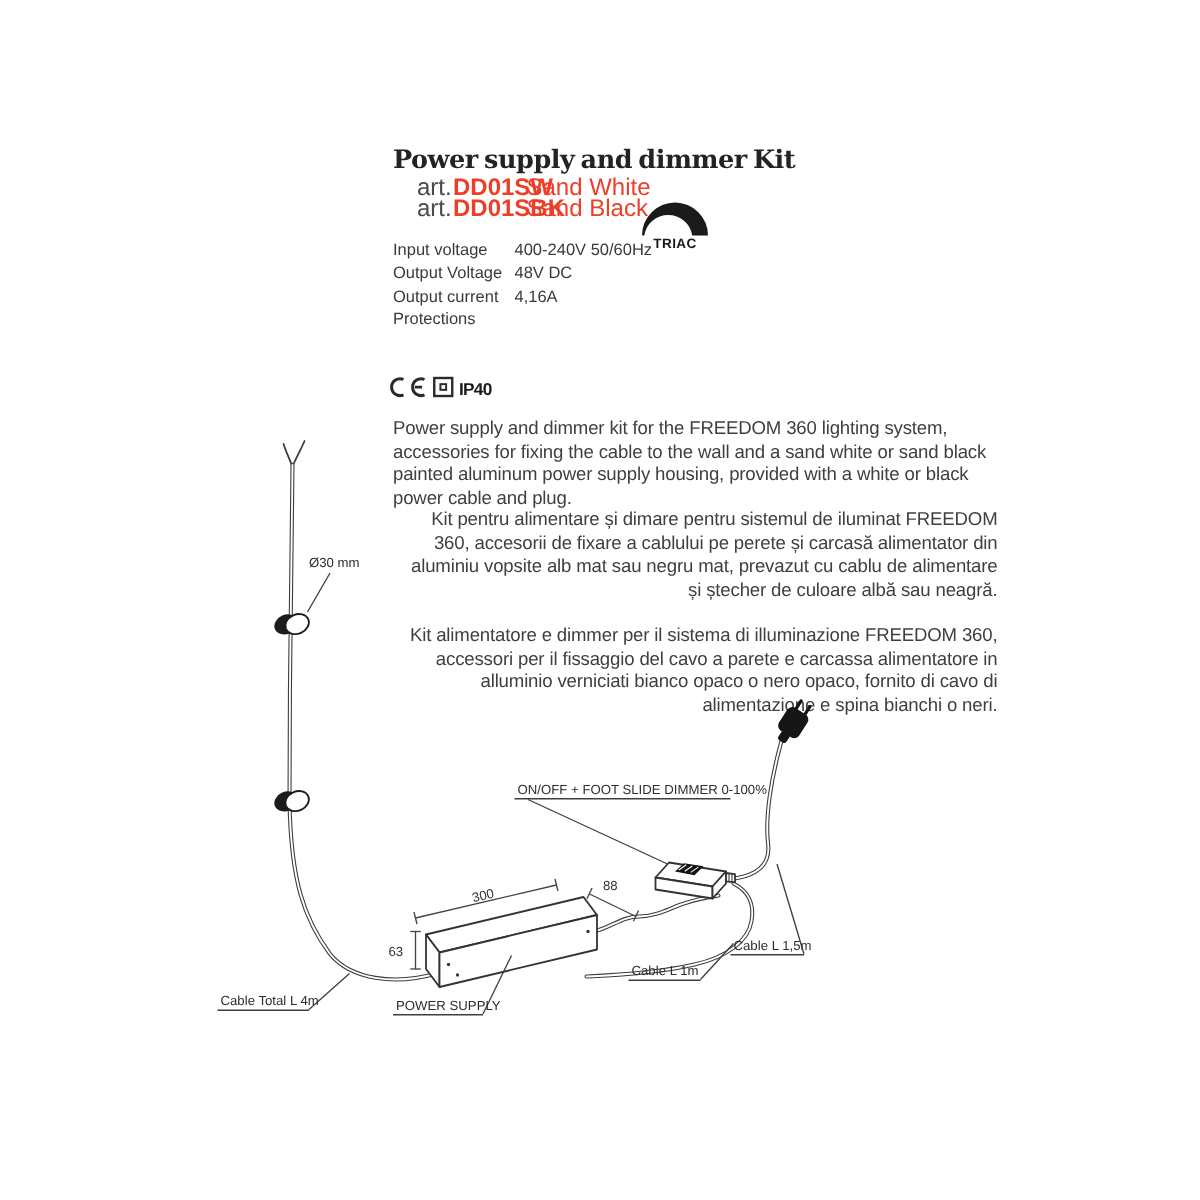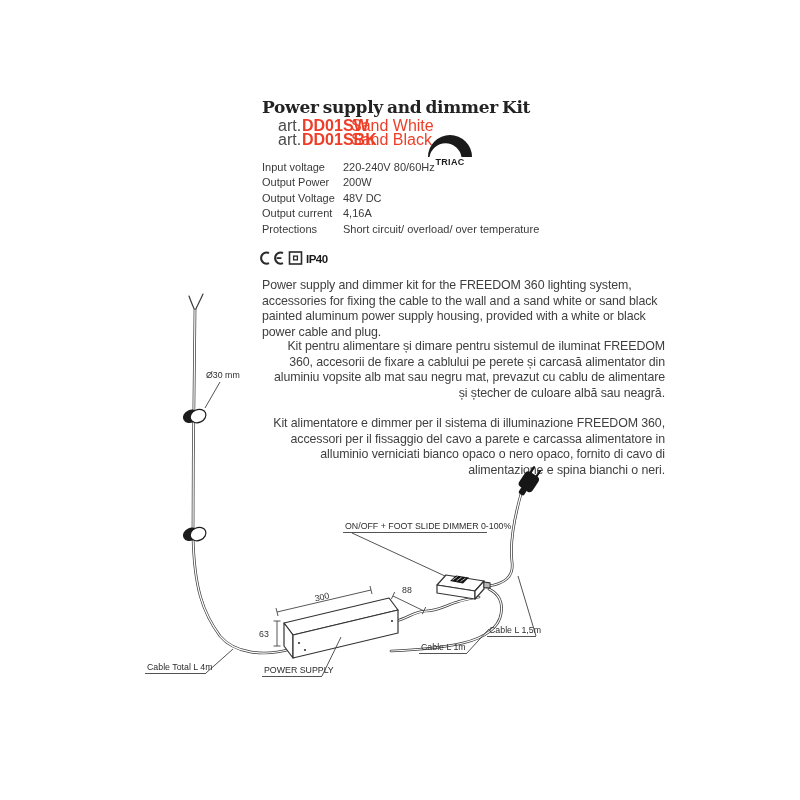--- a/index.html
+++ b/index.html
@@ -60,37 +60,32 @@
   </div>
 
   <svg class="triac" width="52" height="44" viewBox="0 0 52 44">
     <path d="M4,32 A22,22 0 0 1 48,32 L37.5,32 A16.2,16.2 0 0 0 5.5,32 Z" fill="#1a1a1a"></path>
     <text x="26" y="40" text-anchor="middle" font-family="Liberation Sans, sans-serif" font-size="9" font-weight="bold" letter-spacing="0.3" fill="#1a1a1a">TRIAC</text>
   </svg>
 
   <div class="specs">
     <div class="spec-row">
         <span class="spec-label">Input voltage</span>
-        <span class="spec-value">220-240V 80/60Hz</span>
-      </div>
-    <div class="spec-row">
-        <span class="spec-label">Output Power</span>
-        <span class="spec-value">200W</span>
+        <span class="spec-value">400-240V 50/60Hz</span>
       </div>
     <div class="spec-row">
         <span class="spec-label">Output Voltage</span>
         <span class="spec-value">48V DC</span>
       </div>
     <div class="spec-row">
         <span class="spec-label">Output current</span>
         <span class="spec-value">4,16A</span>
       </div>
     <div class="spec-row">
         <span class="spec-label">Protections</span>
-        <span class="spec-value">Short circuit/ overload/ over temperature</span>
       </div>
   </div>
 
   <svg class="certs" width="80" height="17" viewBox="0 0 80 17">
     <g stroke="#2a2a2a" stroke-width="2" fill="none">
       <path d="M12,3 A5.6,5.6 0 1 0 12,13.2"></path>
       <path d="M26,3 A5.6,5.6 0 1 0 26,13.2"></path>
       <path d="M19.6,8.1 L24.4,8.1" stroke-width="1.8"></path>
     </g>
     <g stroke="#2a2a2a" fill="none">

